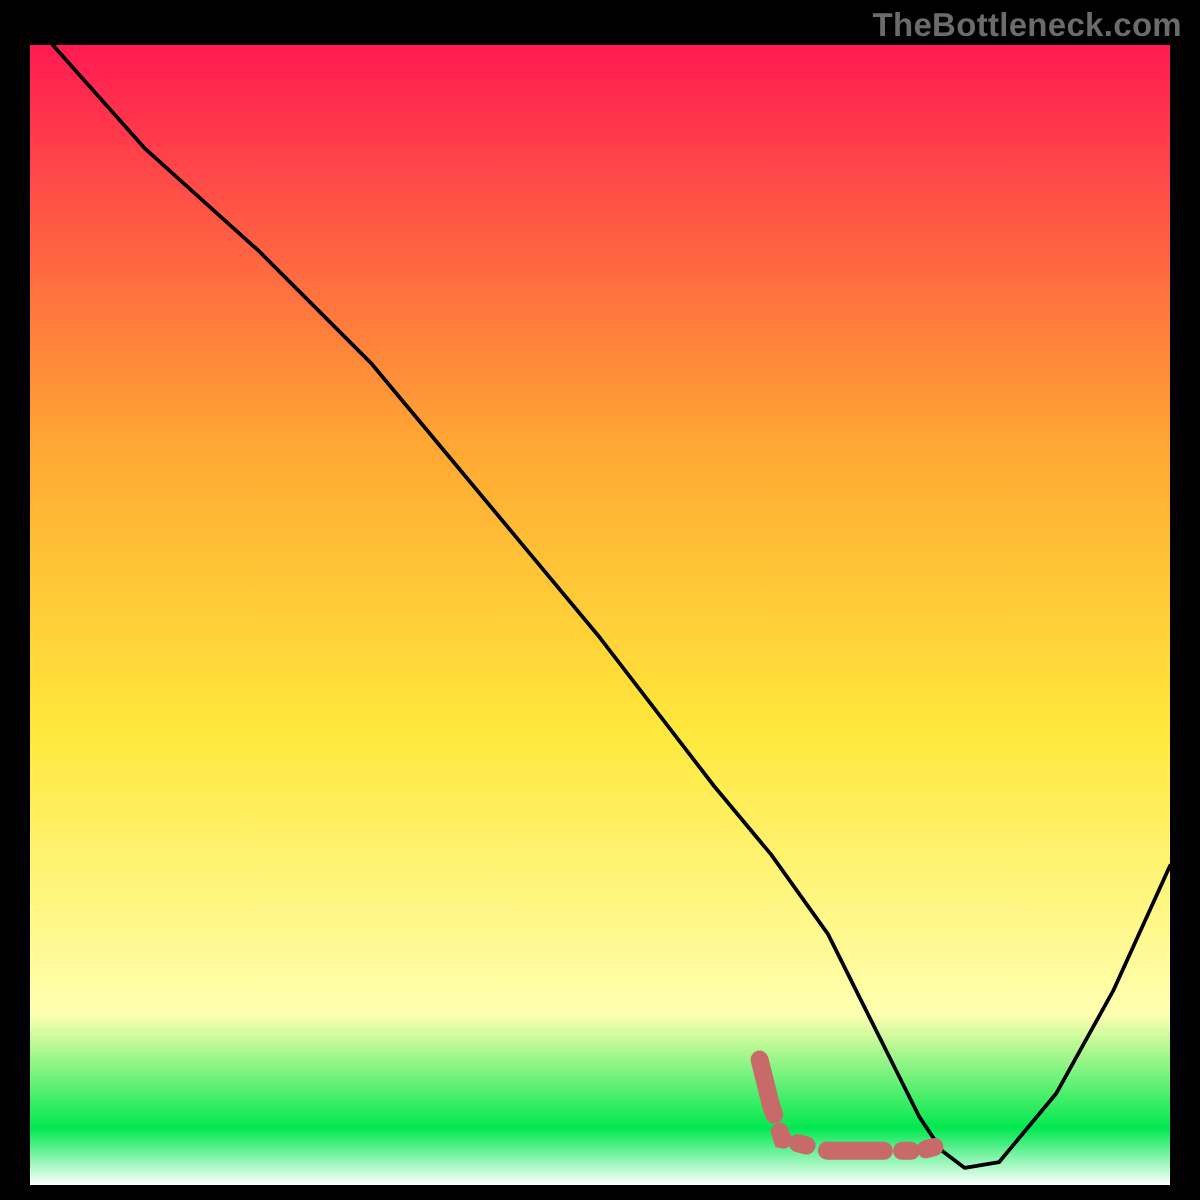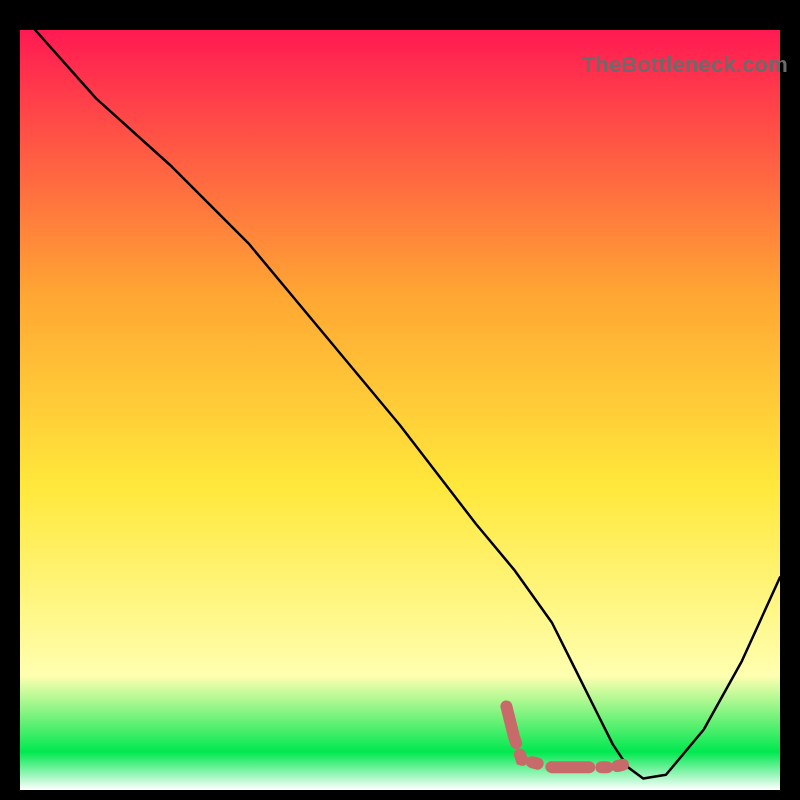--- a/index.html
+++ b/index.html
@@ -28,21 +28,20 @@
   }
   .watermark {
     position: absolute;
     top: 4px;
     right: 12px;
     font-family: Arial, Helvetica, sans-serif;
     font-size: 22px;
     font-weight: bold;
     color: #6b6b6b;
     letter-spacing: 0.2px;
-    margin-top: 48px;
   }
 </style>
 </head>
 <body>
 
 <div class="frame"></div>
 
 <svg class="plot" viewBox="0 0 760 760" preserveAspectRatio="none">
   <defs>
     <linearGradient id="bg" x1="0" y1="0" x2="0" y2="1">

